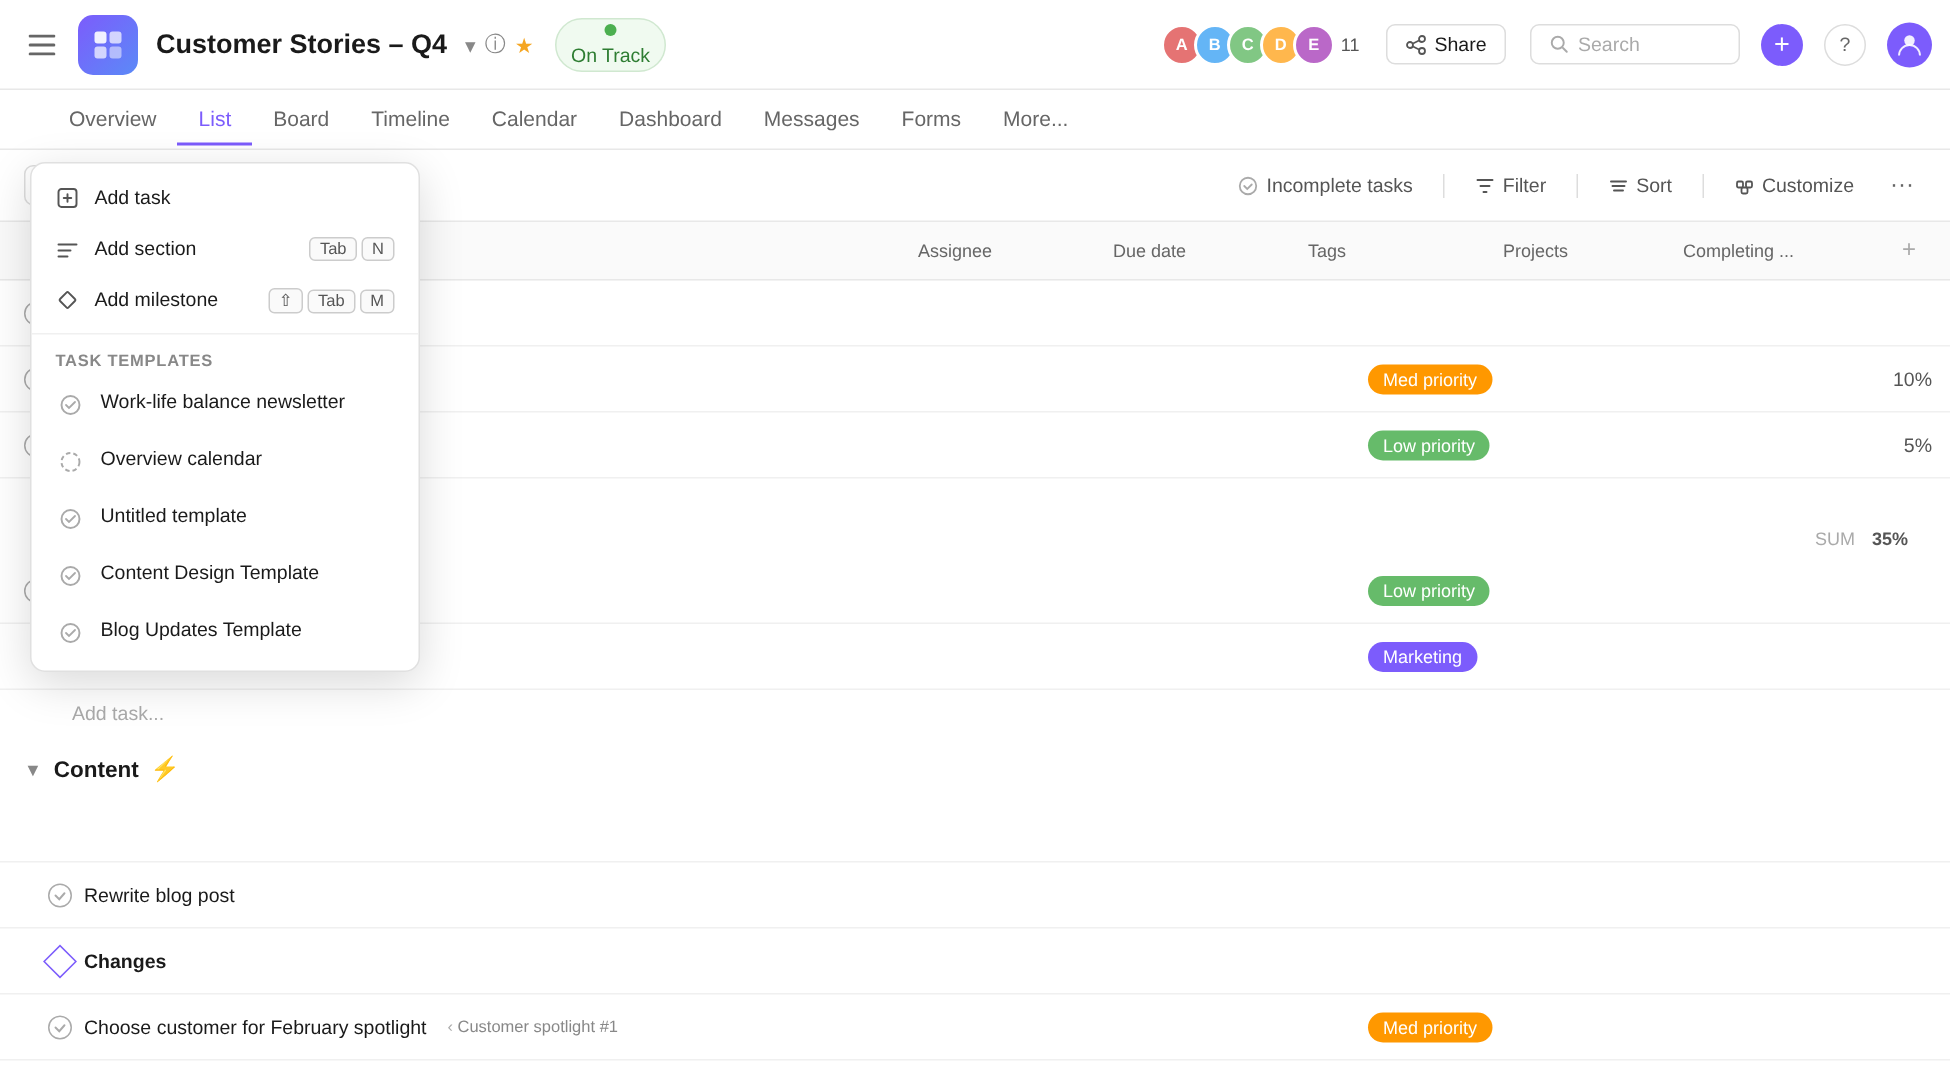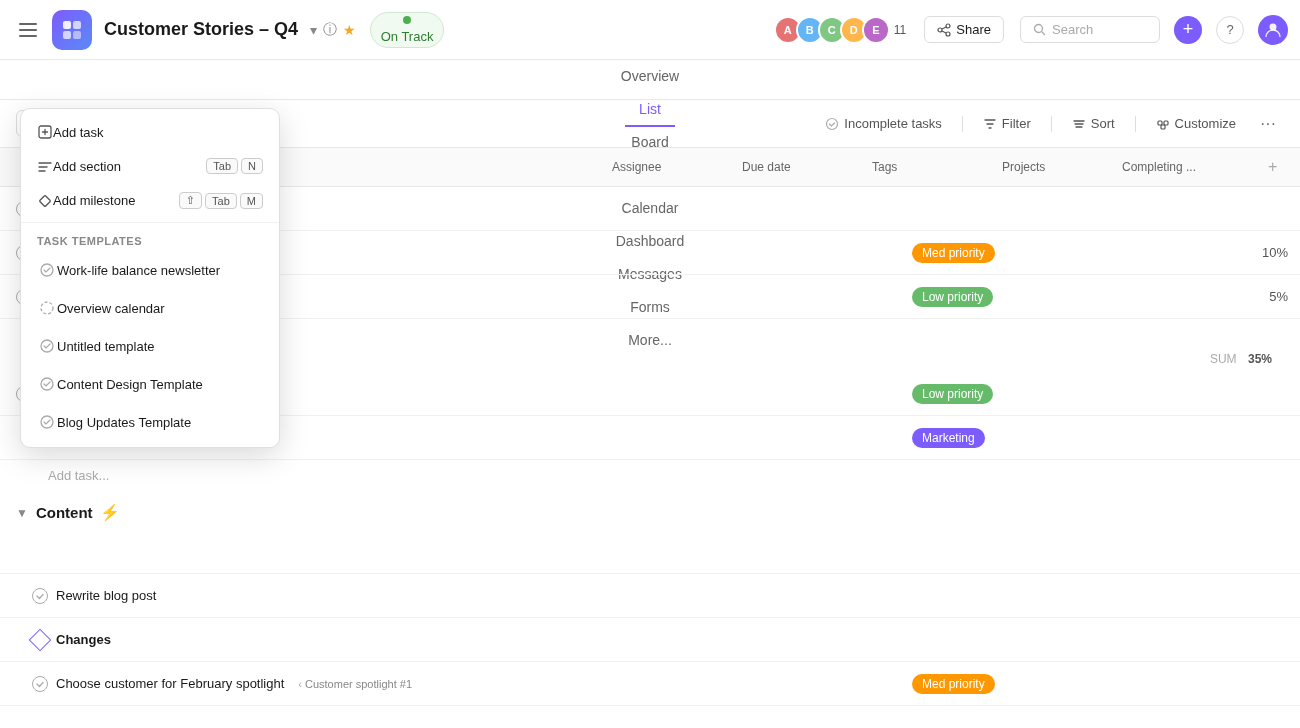--- a/index.html
+++ b/index.html
@@ -26,21 +26,21 @@
     .avatar-d { background: #ffb74d; }
     .avatar-e { background: #ba68c8; }
     .avatar-count { font-size: 12px; color: #555; margin-left: 4px; font-weight: 500; }
     .share-btn { display: flex; align-items: center; gap: 5px; border: 1px solid #ddd; border-radius: 6px; padding: 5px 12px; font-size: 13px; font-weight: 500; cursor: pointer; background: white; margin-left: 10px; }
     .search-box { display: flex; align-items: center; gap: 6px; border: 1px solid #ddd; border-radius: 6px; padding: 5px 12px; font-size: 13px; color: #999; cursor: pointer; min-width: 140px; margin-left: 8px; }
     .add-btn { width: 28px; height: 28px; background: #7c5cfc; border-radius: 50%; display: flex; align-items: center; justify-content: center; color: white; font-size: 18px; cursor: pointer; margin-left: 6px; }
     .help-btn { width: 28px; height: 28px; border: 1px solid #ddd; border-radius: 50%; display: flex; align-items: center; justify-content: center; color: #666; font-size: 13px; cursor: pointer; margin-left: 6px; }
     .user-avatar { width: 30px; height: 30px; border-radius: 50%; background: #7c5cfc; display: flex; align-items: center; justify-content: center; color: white; font-size: 13px; font-weight: 600; cursor: pointer; margin-left: 6px; }
 
     
-    .nav-tabs { display: flex; align-items: center; height: 40px; padding: 0 32px; border-bottom: 1px solid #e8e8e8; gap: 0; flex-direction: column; }
+    .nav-tabs { display: flex; align-items: center; height: 40px; padding: 0 32px; border-bottom: 1px solid #e8e8e8; gap: 0; }
     .nav-tab { padding: 8px 14px; font-size: 14px; color: #666; cursor: pointer; border-bottom: 2px solid transparent; margin-bottom: -1px; }
     .nav-tab.active { color: #7c5cfc; border-bottom: 2px solid #7c5cfc; font-weight: 500; }
 
     
     .toolbar { display: flex; align-items: center; padding: 10px 16px; gap: 8px; border-bottom: 1px solid #e8e8e8; }
     .add-new-btn { display: flex; align-items: center; gap: 5px; background: white; border: 1px solid #ddd; border-radius: 6px; padding: 5px 10px; font-size: 13px; font-weight: 500; cursor: pointer; position: relative; }
     .toolbar-spacer { flex: 1; }
     .toolbar-action { display: flex; align-items: center; gap: 5px; font-size: 13px; color: #555; cursor: pointer; padding: 5px 8px; border-radius: 5px; }
     .toolbar-sep { width: 1px; height: 16px; background: #ddd; margin: 0 4px; }
     .more-btn { color: #666; cursor: pointer; font-size: 16px; padding: 4px 8px; }
@@ -79,21 +79,21 @@
     .task-indent { padding-left: 32px !important; }
     .task-check { width: 16px; height: 16px; border-radius: 50%; border: 1.5px solid #aaa; display: flex; align-items: center; justify-content: center; flex-shrink: 0; }
     .task-check.done { border-color: #aaa; background: white; }
     .task-check svg { width: 10px; height: 10px; }
     .task-expand { color: #aaa; font-size: 11px; cursor: pointer; }
 
     .sum-row { display: flex; align-items: center; padding: 6px 16px; font-size: 12px; color: #888; }
 
     
     .dropdown-overlay { position: absolute; top: 108px; left: 20px; background: white; border: 1px solid #e0e0e0; border-radius: 10px; box-shadow: 0 8px 30px rgba(0,0,0,0.15); width: 260px; z-index: 100; padding: 6px 0; }
-    .dropdown-item { display: flex; align-items: center; padding: 9px 16px; font-size: 13px; color: #1a1a1a; cursor: pointer; }
+    .dropdown-item { display: flex; gap: 10px; padding: 9px 16px; font-size: 13px; color: #1a1a1a; cursor: pointer; }
     .dropdown-item .kbd { display: inline-flex; align-items: center; justify-content: center; border: 1px solid #ccc; border-radius: 4px; padding: 1px 6px; font-size: 11px; color: #555; margin-left: auto; background: #fafafa; }
     .dropdown-item .kbd-group { display: flex; gap: 3px; margin-left: auto; }
     .dropdown-divider { height: 1px; background: #f0f0f0; margin: 4px 0; }
     .dropdown-section-label { padding: 8px 16px 4px; font-size: 11px; font-weight: 600; color: #888; text-transform: uppercase; letter-spacing: 0.5px; }
     .template-icon { width: 20px; height: 20px; display: flex; align-items: center; justify-content: center; color: #aaa; }
     .template-icon svg { width: 16px; height: 16px; }
   </style>
 </head>
 <body>
 

